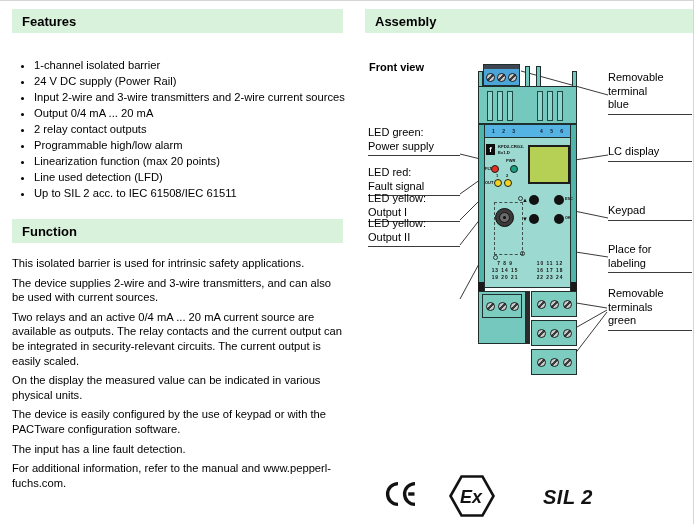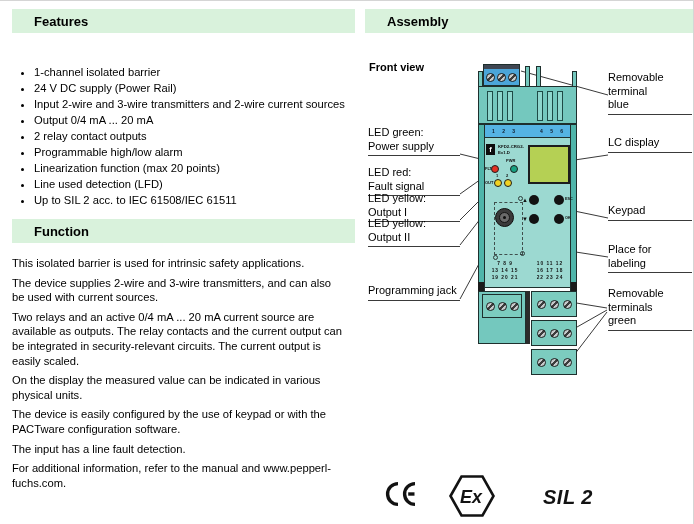--- a/index.html
+++ b/index.html
@@ -3,26 +3,26 @@
 <meta charset="utf-8">
 <style>
   html,body { margin:0; padding:0; background:#fff; }
   .page {
     position:relative; width:694px; height:524px; background:#fff;
     font-family:"Liberation Sans", sans-serif; color:#000; overflow:hidden;
     box-sizing:border-box; border-top:1px solid #d5d5d5; border-right:1px solid #d5d5d5;
   }
   .section-header {
     background:#d9f2dc; font-weight:bold; font-size:13px;
-    padding:5px 9px 4px 22px; height:15px; box-sizing:content-box;
+    padding:5px 9px 4px 10px; height:15px; box-sizing:content-box;
   }
   
   .col-left { position:absolute; left:12px; top:8px; width:330px; }
   .col-left .section-header { width:312px; }
-  .features-list { position:absolute; left:0; top:55px; width:320px; margin:0; padding:0 0 0 22px; font-size:11.2px; line-height:16px; }
+  .features-list { position:absolute; left:0; top:48px; width:320px; margin:0; padding:0 0 0 22px; font-size:11.2px; line-height:16px; }
   .features-list li { margin:0; padding:0; }
   .function-header { position:absolute; left:0; top:210px; width:312px; }
   .function-body { position:absolute; left:0; top:247px; width:332px; font-size:11.2px; line-height:14.6px; }
   .function-body p { margin:0 0 5px 0; }
   
   .col-right { position:absolute; left:365px; top:8px; width:327px; }
   .col-right .section-header { width:309px; }
   .diagram { position:absolute; left:360px; top:40px; width:334px; height:400px; }
   .front-view { position:absolute; left:9px; top:20px; font-size:11px; font-weight:bold; }
   .lines { position:absolute; left:0; top:0; pointer-events:none; }
@@ -231,29 +231,26 @@
       <div>Fault signal</div>
     </div>
     <div class="callout co-left" style="top:151px;">
       <div>LED yellow:</div>
       <div>Output I</div>
     </div>
     <div class="callout co-left" style="top:176px;">
       <div>LED yellow:</div>
       <div>Output II</div>
     </div>
-    <div class="callout co-left" style="top:243px;">
-      <div>Programming jack</div>
-    </div>
 
     <div class="callout co-right" style="top:30px;">
       <div>Removable terminal</div>
       <div>blue</div>
     </div>
-    <div class="callout co-right" style="top:95px;">
+    <div class="callout co-right" style="top:104px;">
       <div>LC display</div>
     </div>
     <div class="callout co-right" style="top:163px;">
       <div>Keypad</div>
     </div>
     <div class="callout co-right" style="top:202px;">
       <div>Place for labeling</div>
     </div>
     <div class="callout co-right" style="top:246px;">
       <div>Removable terminals</div>

